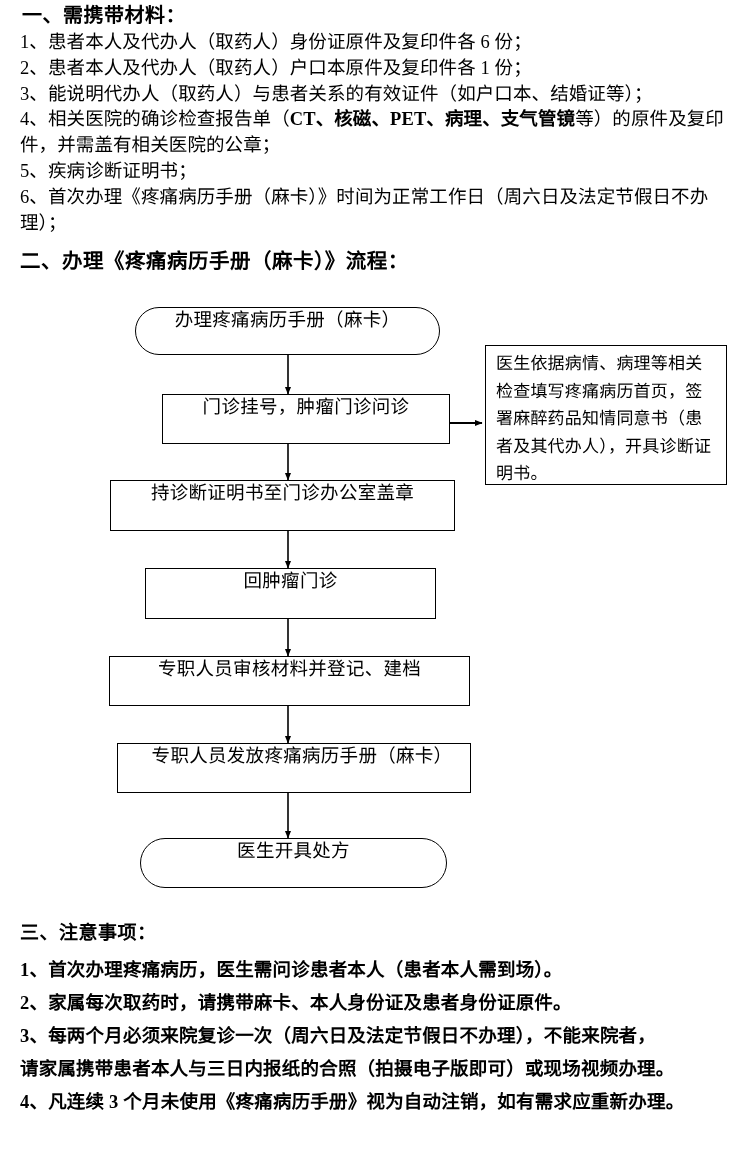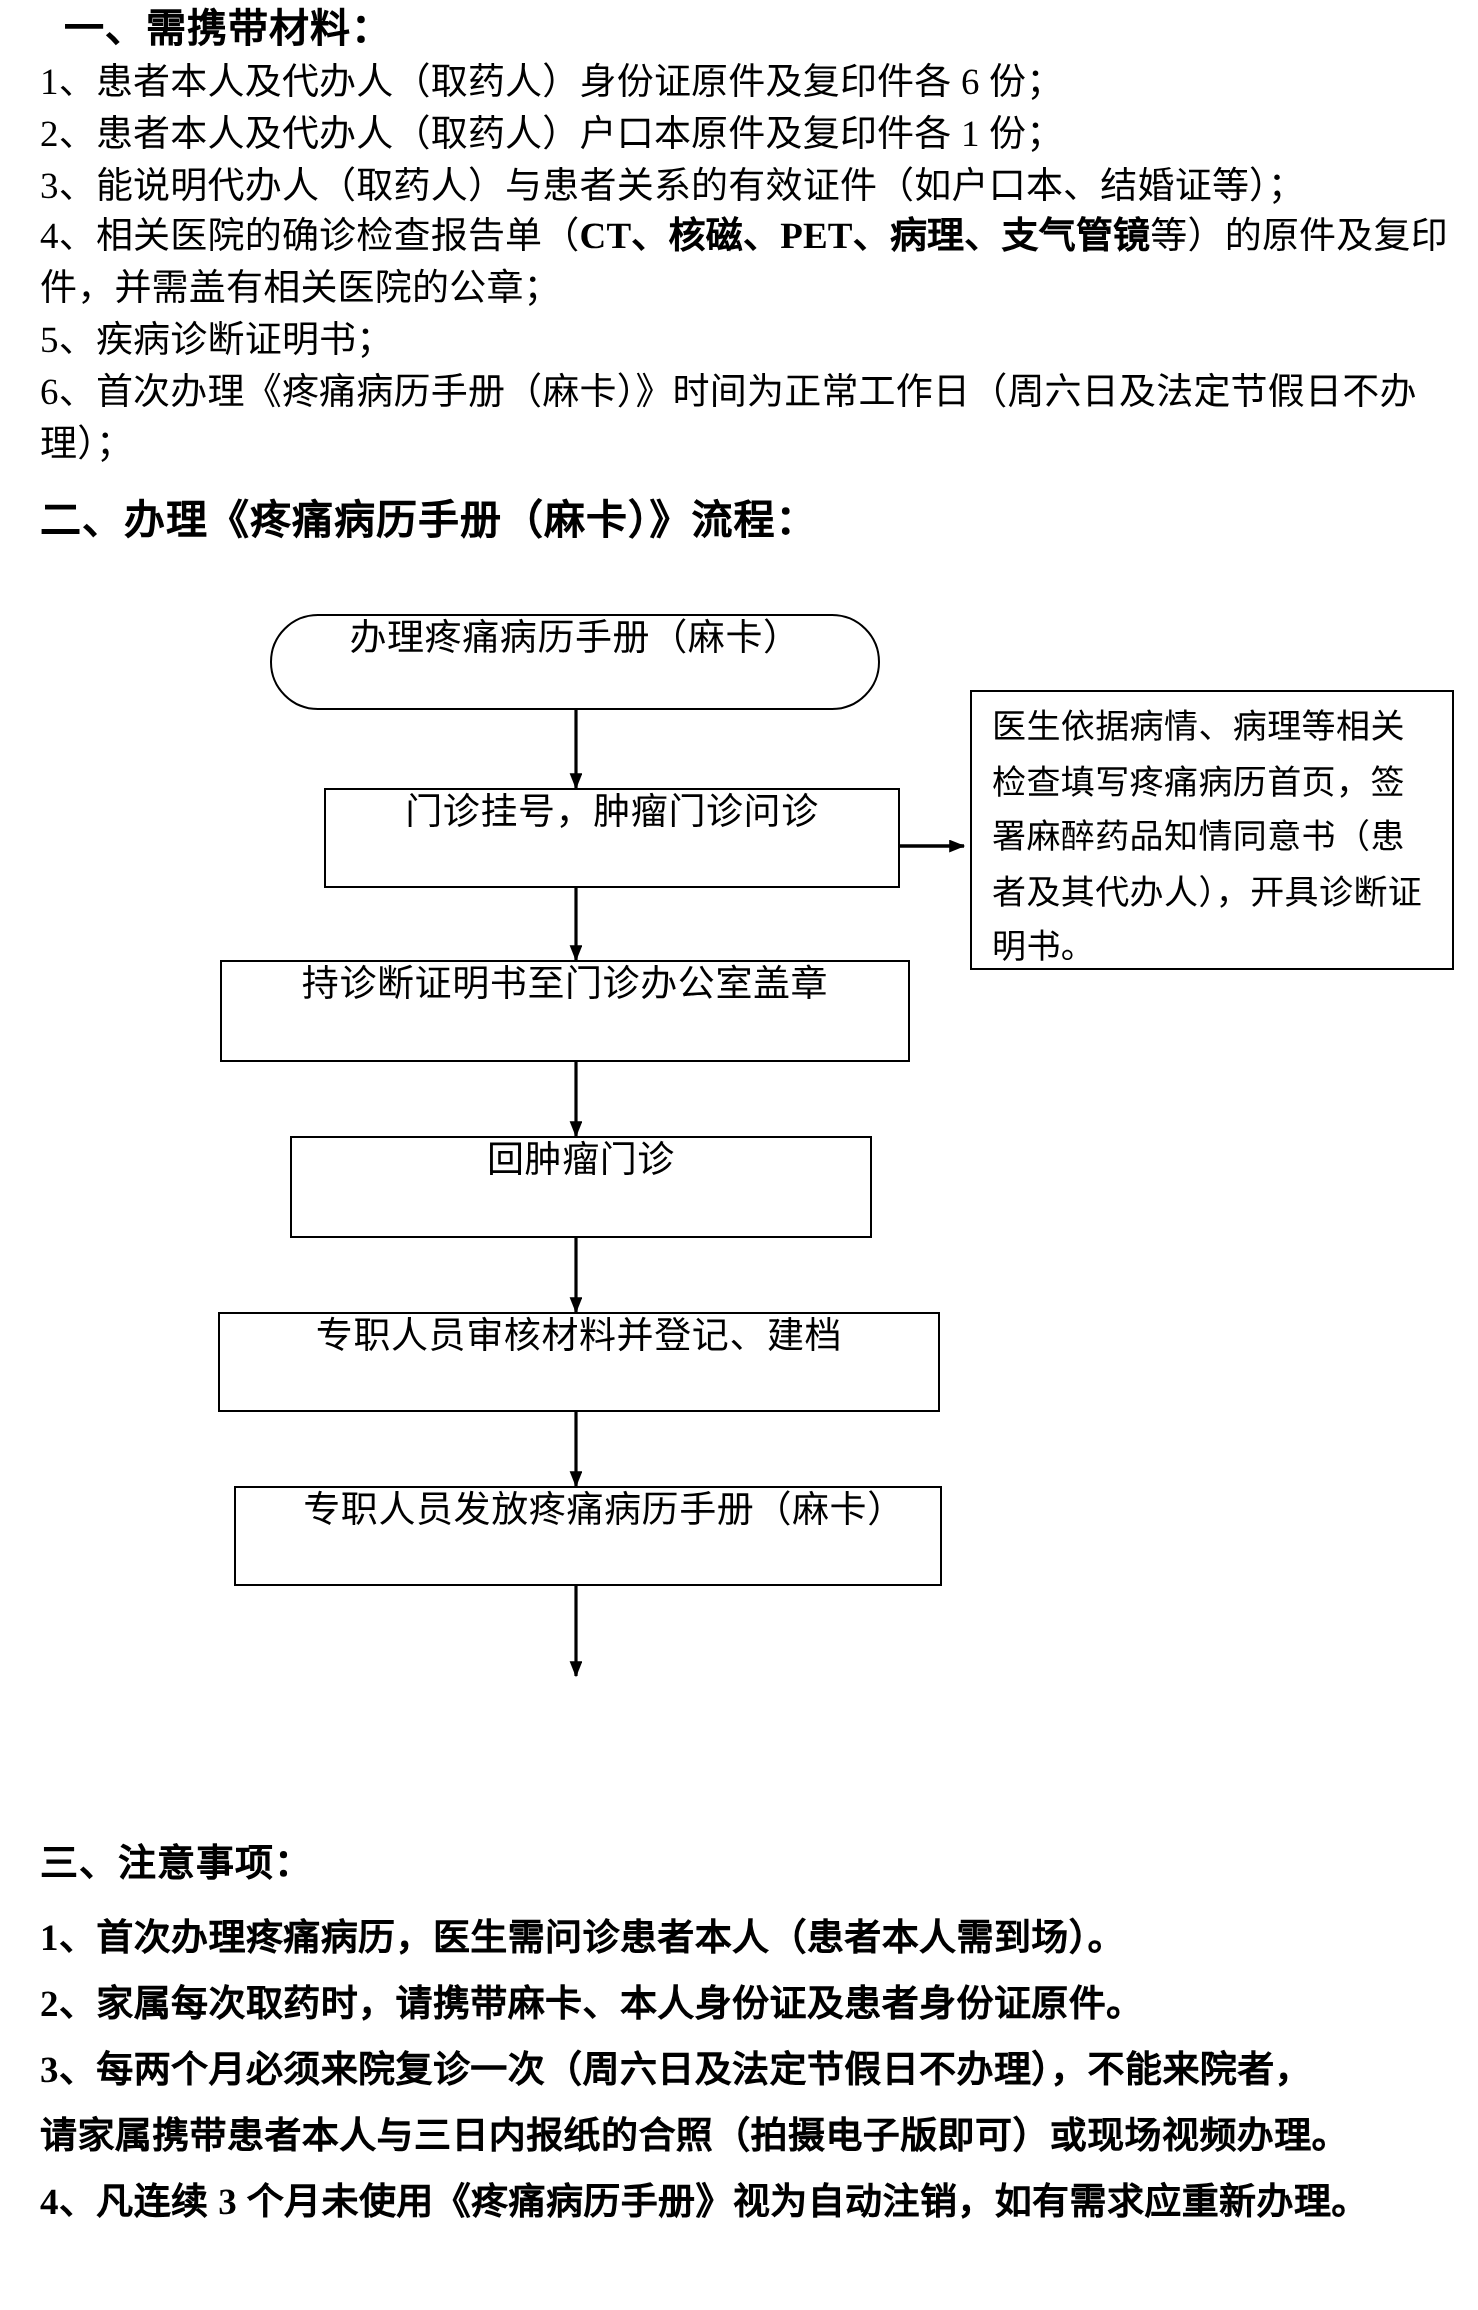--- a/index.html
+++ b/index.html
@@ -29,21 +29,21 @@
     position: absolute;
     left: 20px;
     top: 2px;
     width: 706px;
   }
   .heading {
     font-weight: bold;
     font-size: 20px;
     line-height: 26px;
     letter-spacing: 0.5px;
-    margin: 0 0 2px 12px;
+    margin: 0 0 2px 2px;
   }
   .list-line {
     font-size: 18.5px;
     line-height: 25.8px;
     letter-spacing: 0.1px;
     margin: 0;
     white-space: normal;
   }
   .list-line b { font-weight: bold; }
 
@@ -189,20 +189,23 @@
     </div>
 
     <div class="node" style="left:109px; top:366px; width:361px; height:50px;">
       <span>专职人员审核材料并登记、建档</span>
     </div>
 
     <div class="node" style="left:117px; top:453px; width:354px; height:50px;padding-left:16px;">
       <span>专职人员发放疼痛病历手册（麻卡）</span>
     </div>
 
+    <div class="node terminal" style="left:140px; top:548px; width:307px; height:50px;">
+      <span>医生开具处方</span>
+    </div>
 
   </div>
 
   <div class="sec3">
     <div class="heading3">三、注意事项：</div>
     <p class="note-line">1、首次办理疼痛病历，医生需问诊患者本人（患者本人需到场）。</p>
     <p class="note-line">2、家属每次取药时，请携带麻卡、本人身份证及患者身份证原件。</p>
     <p class="note-line">3、每两个月必须来院复诊一次（周六日及法定节假日不办理），不能来院者，</p>
     <p class="note-line">请家属携带患者本人与三日内报纸的合照（拍摄电子版即可）或现场视频办理。</p>
     <p class="note-line">4、凡连续 3 个月未使用《疼痛病历手册》视为自动注销，如有需求应重新办理。</p>

